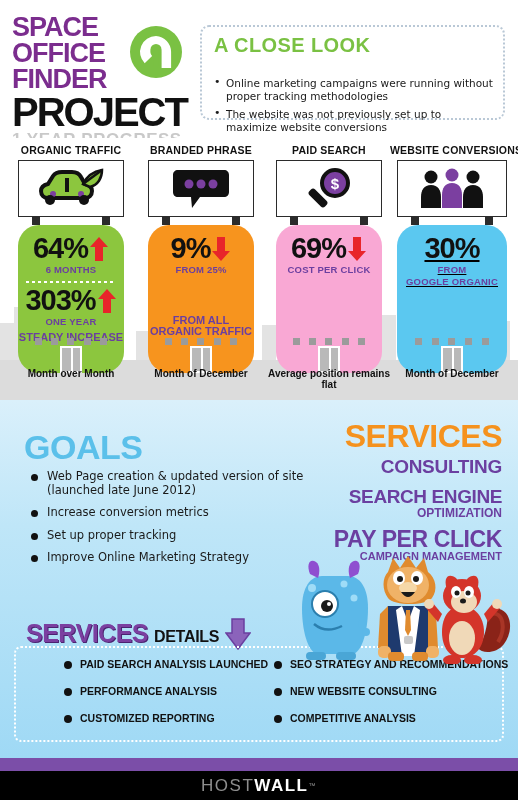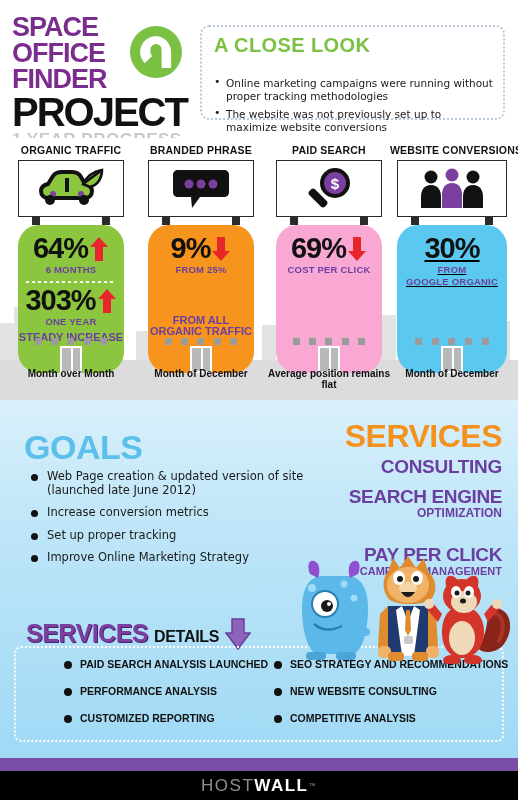--- a/index.html
+++ b/index.html
@@ -132,21 +132,21 @@
 
   .svc-h {
     position:absolute; right:16px; top:20px; text-align:right;
     font-size:32px; font-weight:bold; color:#f5921e; line-height:32px;
     letter-spacing:-0.5px;
   }
   .svc-list { position:absolute; right:16px; top:56px; text-align:right; }
   .svc-1 { font-size:19px; font-weight:bold; color:#6b3fa0; line-height:22px; letter-spacing:-0.3px; }
   .svc-2 { font-size:19px; font-weight:bold; color:#6b3fa0; line-height:21px; margin-top:8px; letter-spacing:-0.4px; }
   .svc-2s { font-size:12px; font-weight:bold; color:#6b3fa0; line-height:13px; }
-  .svc-3 { font-size:19px; font-weight:bold; color:#6b3fa0; line-height:21px; margin-top:24px; letter-spacing:-0.4px; }
+  .svc-3 { font-size:23px; font-weight:bold; color:#6b3fa0; line-height:21px; margin-top:9px; letter-spacing:-0.4px; }
   .svc-3s { font-size:11px; font-weight:bold; color:#6b3fa0; line-height:12px; }
 
   .mascots { position:absolute; left:292px; top:552px; width:222px; height:112px; }
 
   .details-h { position:absolute; left:26px; top:218px; display:flex; align-items:flex-end; gap:6px; }
   .details-h .d1 { font-size:25px; font-weight:bold; color:#7b3fa0; letter-spacing:-0.5px;
                    text-shadow:1px 1px 0 #4b2270; line-height:25px; }
   .details-h .d2 { font-size:16px; font-weight:bold; color:#111; line-height:19px; letter-spacing:-0.3px; }
 
   .details-box {

